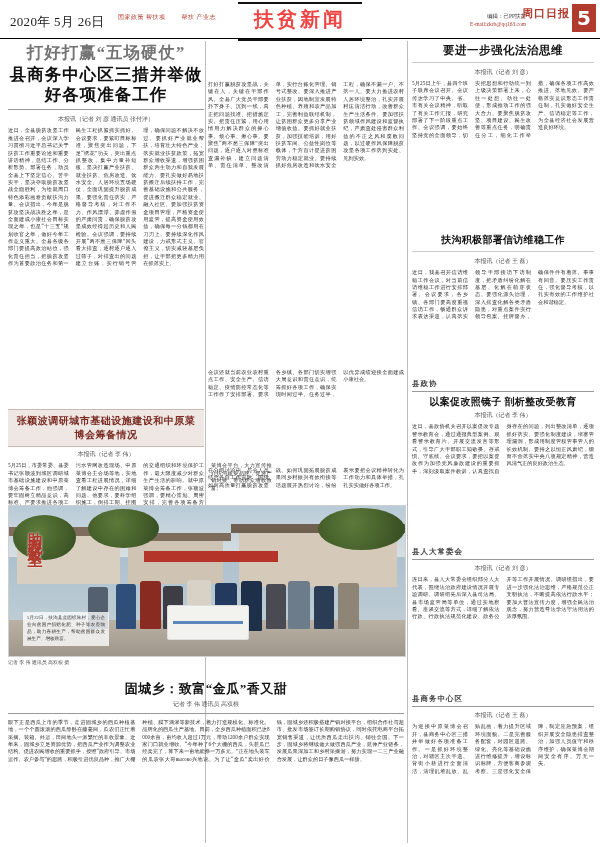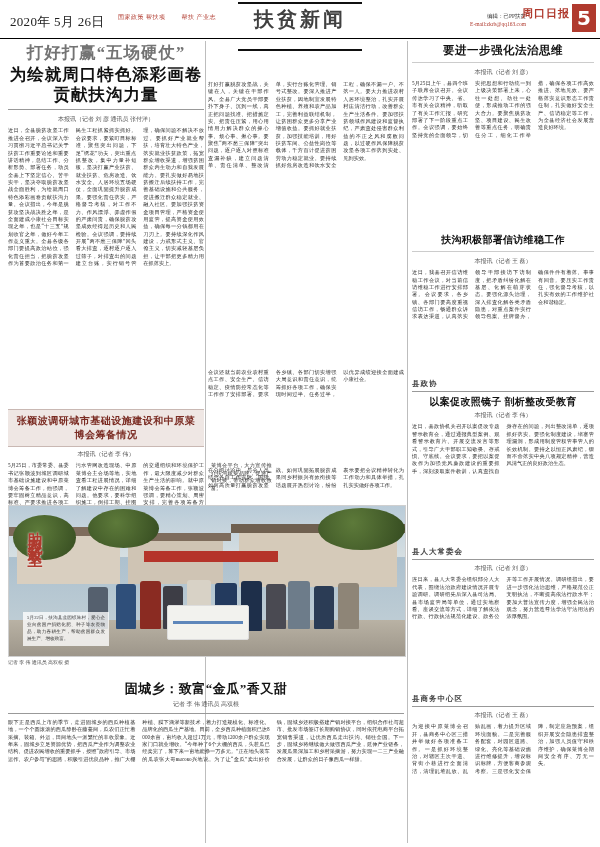--- a/index.html
+++ b/index.html
@@ -9,22 +9,22 @@
     box-sizing:border-box;overflow:hidden;
   }
 
   
   .masthead{position:relative;height:38px;border-bottom:1px solid #000;}
   .mast-date{position:absolute;left:10px;top:13px;font-size:13px;color:#222;letter-spacing:.3px;}
   .mast-tags{position:absolute;left:118px;top:13px;font-size:6px;color:#b03a2e;letter-spacing:.5px;}
   .mast-tags span{margin-right:14px;}
   .mast-title-wrap{position:absolute;left:50%;top:2px;transform:translateX(-50%);}
   .mast-title{
-    font-size:20px;font-weight:bold;color:#404040;letter-spacing:3px;
-    border-top:2px solid #111;border-bottom:2px solid #111;padding:2px 16px 16px 16px;
+    font-size:20px;font-weight:bold;color:#ef4444;letter-spacing:3px;
+    border-top:2px solid #111;border-bottom:2px solid #111;padding:2px 16px 6px 16px;
     font-family:"DejaVu Serif",serif;
   }
   .mast-contact{position:absolute;right:74px;top:12px;font-size:5.5px;color:#333;text-align:right;line-height:1.5;}
   .mast-contact .c2{color:#b03a2e;}
   .mast-logo{position:absolute;right:30px;top:6px;font-size:11px;font-weight:bold;color:#b03a2e;letter-spacing:1px;}
   .mast-num{
     position:absolute;right:4px;top:4px;width:24px;height:28px;background:#b03a2e;color:#fff;
     font-size:20px;font-weight:bold;text-align:center;line-height:28px;font-family:"DejaVu Sans",sans-serif;
   }
 
@@ -115,21 +115,21 @@
     <div class="mast-num">5</div>
   </div>
 
   <div class="body-grid">
     <div class="vrule" style="left:205px;"></div>
     <div class="vrule" style="left:407px;"></div>
 
     <div class="col colA">
 
       <div class="headline h1 h-red" style="margin-top:4px;">打好打赢“五场硬仗”</div>
-      <div class="headline h1" style="margin-top:2px;">为绘就周口特色添彩画卷贡献扶沟力量</div>
+      <div class="headline h1" style="margin-top:2px;">县商务中心区三措并举做好各项准备工作</div>
       <div class="ruleline"></div>
       <div class="byline">本报讯（记者 刘 彦 通讯员 张付洋）</div>
       <div class="cols3 justify" style="height:276px;">近日，全县脱贫攻坚工作推进会召开，会议深入学习贯彻习近平总书记关于扶贫工作重要论述和重要讲话精神，总结工作、分析形势、部署任务，动员全县上下坚定信心、苦干实干，坚决夺取脱贫攻坚战全面胜利，为绘就周口特色添彩画卷贡献扶沟力量。会议指出，今年是脱贫攻坚决战决胜之年，是全面建成小康社会目标实现之年，也是“十三五”规划收官之年，做好今年工作意义重大。全县各级各部门要提高政治站位，强化责任担当，把脱贫攻坚作为首要政治任务和第一民生工程抓紧抓实抓好。会议要求，要紧盯目标标准，聚焦突出问题，下足“绣花”功夫，突出重点抓整改，集中力量补短板，坚决打赢产业扶贫、就业扶贫、危房改造、饮水安全、人居环境五场硬仗，全面巩固提升脱贫成果。要强化责任落实，严格督导考核，对工作不力、作风漂浮、弄虚作假的严肃问责，确保脱贫攻坚成效经得起历史和人民检验。会议强调，要持续开展“两不愁三保障”回头看大排查，逐村逐户逐人过筛子，对排查出的问题建立台账，实行销号管理，确保问题不解决不放过。要抓好产业就业帮扶，培育壮大特色产业，落实就业扶贫政策，拓宽群众增收渠道，增强贫困群众内生动力和自我发展能力。要扎实做好易地扶贫搬迁后续扶持工作，完善基础设施和公共服务，促进搬迁群众稳定就业、融入社区。要加强扶贫资金项目管理，严格资金使用监管，提高资金使用效益，确保每一分钱都用在刀刃上。要持续深化作风建设，力戒形式主义、官僚主义，切实减轻基层负担，让干部把更多精力用在抓落实上。</div>
 
       <div class="banner" style="margin-top:6px;">张颖波调研城市基础设施建设和中原菜博会筹备情况</div>
       <div class="byline">本报讯（记者 李 伟）</div>
       <div class="cols3 justify" style="height:78px;">5月25日，市委常委、县委书记张颖波到城区调研城市基础设施建设和中原菜博会筹备工作，他强调，要牢固树立精品意识，高标准、严要求推进各项工程建设，全力以赴办好中原菜博会，展示扶沟良好形象。张颖波先后来到人民路改造提升工程、城区污水管网改造现场、中原菜博会主会场等地，实地查看工程进展情况，详细了解建设中存在的困难和问题。他要求，要科学组织施工，倒排工期、挂图作战，在保证质量安全的前提下加快施工进度，确保按期高质量完成建设任务。要统筹做好施工期间的交通组织和环境保护工作，最大限度减少对群众生产生活的影响。就中原菜博会筹备工作，张颖波强调，要精心策划、周密安排，完善各项筹备方案，做好展馆布置、客商邀请、宣传推介、后勤保障等工作，确保菜博会安全、有序、出彩。要借助菜博会平台，大力宣传推介扶沟蔬菜品牌，促进产销对接，带动群众增收致富。</div>
 
       <div class="banner blue" style="margin-top:5px;">扶沟组织收听收看全省重大项目谋划储备专题培训班电视电话会</div>
       <div class="byline">本报讯（记者 王 磊 通讯员 马 涛）</div>

